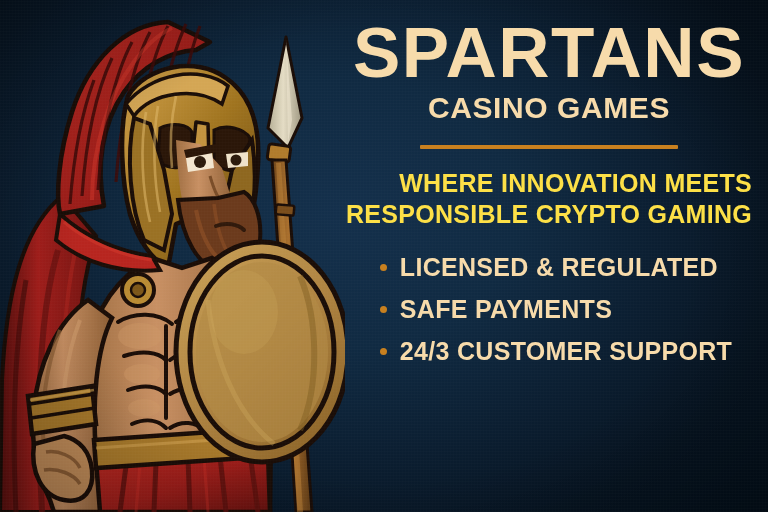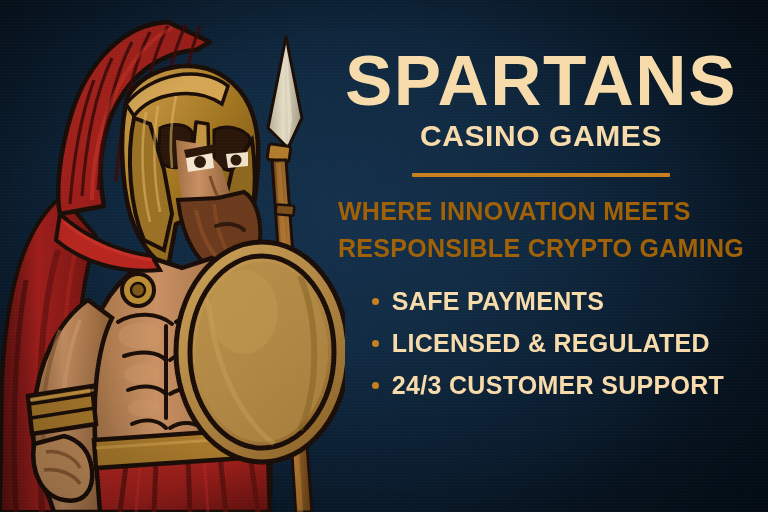--- a/index.html
+++ b/index.html
@@ -31,25 +31,25 @@
       repeating-linear-gradient(0deg, rgba(255,255,255,.25) 0 1px, transparent 1px 3px),
       repeating-linear-gradient(90deg, rgba(255,255,255,.18) 0 1px, transparent 1px 3px);
   }
 
   
   #art { position:absolute; left:0; top:0; width:345px; height:512px; }
   #art svg { display:block; width:345px; height:512px; }
 
   
   #panel {
-    position:absolute; left:322px; top:0;
+    position:absolute; left:330px; top:0;
     width:438px; height:512px;
     display:flex; flex-direction:column;
     align-items:center;
-    padding-top:48px;
+    padding-top:20px;
   }
 
   .title {
     font-family:"Liberation Sans Narrow","Liberation Sans",sans-serif;
     font-weight:700;
     font-size:71px;
     line-height:.93;
     letter-spacing:1.5px;
     color:#f7dbab;
     transform:scaleX(1.0);
@@ -72,26 +72,26 @@
     background:#c8801f;
     margin-top:22px;
     border-radius:1px;
   }
   .tagline {
     font-family:"Liberation Sans Narrow","Liberation Sans",sans-serif;
     font-weight:700;
     font-size:25px;
     line-height:1.18;
     letter-spacing:.3px;
-    color:#a16207;
-    text-align:left;
+    color:#fde047;
+    text-align:right;
     margin-top:20px;
     white-space:nowrap;
   }
-  .tagline div + div { margin-top:7px; }
+  .tagline div + div { margin-top:1px; }
 
   ul.features {
     list-style:none;
     margin-top:26px;
     margin-left:14px;
     align-self:center;
   }
   ul.features li {
     display:flex; align-items:center;
     font-family:"Liberation Sans Narrow","Liberation Sans",sans-serif;
@@ -331,25 +331,25 @@
     <div class="divider"></div>
 
     <div class="tagline">
       <div>WHERE INNOVATION MEETS</div>
       <div>RESPONSIBLE CRYPTO GAMING</div>
     </div>
 
     <ul class="features">
       <li>
         <span class="dot"></span>
-        <span>SAFE PAYMENTS</span>
+        <span>LICENSED &amp; REGULATED</span>
       </li>
       <li>
         <span class="dot"></span>
-        <span>LICENSED &amp; REGULATED</span>
+        <span>SAFE PAYMENTS</span>
       </li>
       <li>
         <span class="dot"></span>
         <span>24/3 CUSTOMER SUPPORT</span>
       </li>
     </ul>
 
   </div>
 </div>
 

